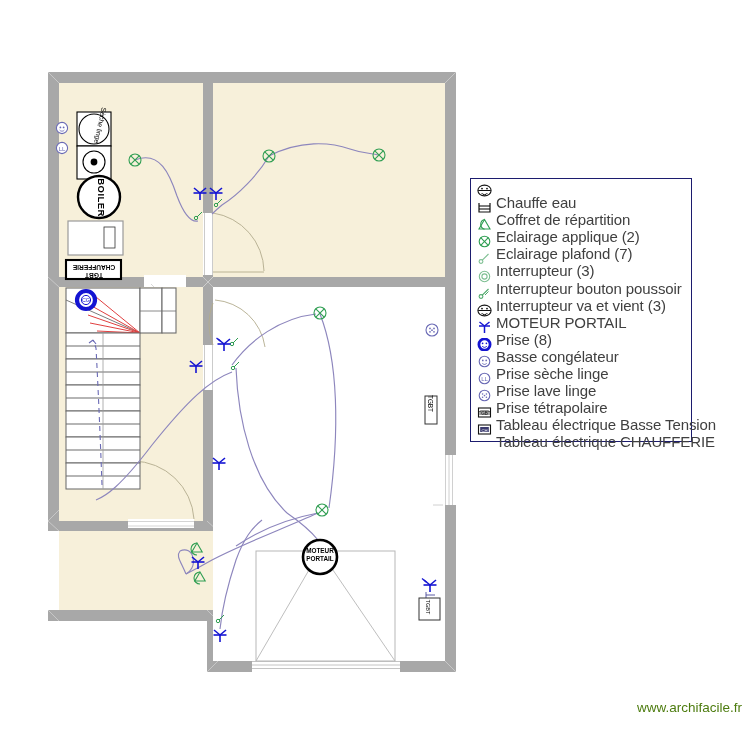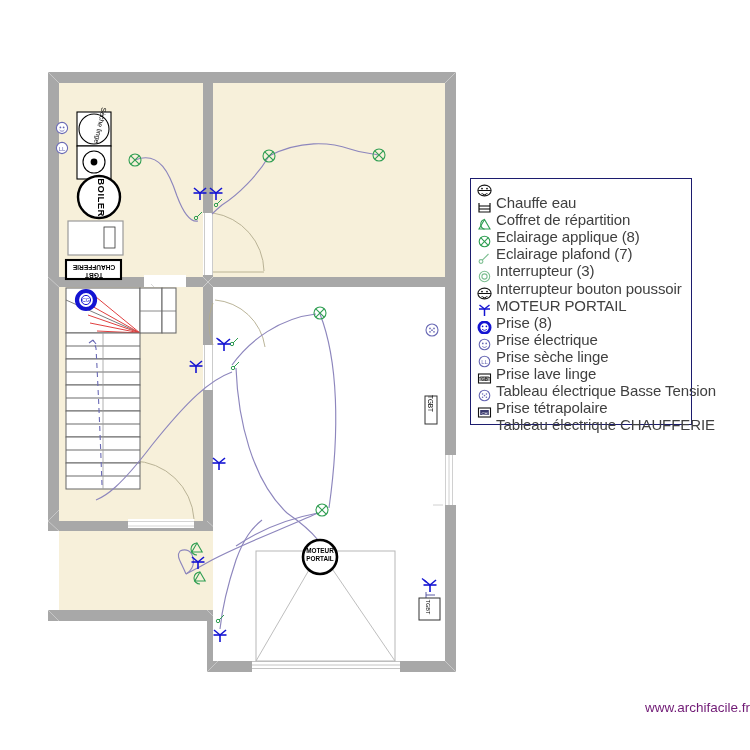--- a/index.html
+++ b/index.html
@@ -17,21 +17,21 @@
     border:1px solid #1c1c6e;background:#ffffff;
     padding:3px 2px 3px 3px;box-sizing:border-box;
   }
   .leg-row{display:flex;align-items:center;height:17.1px;}
   .leg-ico{width:20px;height:16px;flex:0 0 20px;display:flex;
            align-items:center;justify-content:center;}
   .leg-txt{font-size:15px;color:#404040;white-space:nowrap;
            letter-spacing:-0.1px;padding-left:2px;margin-top:24px;}
 
   
-  #wm{position:absolute;right:0;top:700px;font-size:13.5px;color:#701a75;}
+  #wm{position:absolute;right:8px;top:700px;font-size:13.5px;color:#4d7c0f;}
 
   
   .rot-lbl{position:absolute;font-size:5.4px;color:#000;
            font-family:"Liberation Sans", sans-serif;white-space:nowrap;}
 </style>
 </head>
 <body>
 
 <div id="root">
 
@@ -394,21 +394,21 @@
     </div>
 
 
     <div class="leg-row">
       <span class="leg-ico">
         <svg width="15" height="13" viewBox="0 0 15 13">
           <path d="M7.5,1.5 L13,11 L2,11 Z" fill="none" stroke="#2f9e52" stroke-width="1.1"></path>
           <path d="M7.5,1.5 A5,5 0 0 0 7.5,11.2" fill="none" stroke="#2f9e52" stroke-width="1.1"></path>
         </svg>
       </span>
-      <span class="leg-txt">Eclairage applique (8)</span>
+      <span class="leg-txt">Eclairage applique (2)</span>
     </div>
 
     <div class="leg-row">
       <span class="leg-ico">
         <svg width="15" height="13" viewBox="0 0 15 13">
           <circle cx="7.5" cy="6.5" r="5.3" fill="none" stroke="#2f9e52" stroke-width="1.1"></circle>
           <line x1="3.7" y1="2.7" x2="11.3" y2="10.3" stroke="#2f9e52" stroke-width="1.1"></line>
           <line x1="3.7" y1="10.3" x2="11.3" y2="2.7" stroke="#2f9e52" stroke-width="1.1"></line>
         </svg>
       </span>
@@ -428,20 +428,30 @@
     <div class="leg-row">
       <span class="leg-ico">
         <svg width="15" height="13" viewBox="0 0 15 13">
           <circle cx="7.5" cy="6.5" r="5.2" fill="none" stroke="#7dbf92" stroke-width="1.1"></circle>
           <circle cx="7.5" cy="6.5" r="2.6" fill="none" stroke="#7dbf92" stroke-width="1.1"></circle>
         </svg>
       </span>
       <span class="leg-txt">Interrupteur bouton poussoir</span>
     </div>
 
+    <div class="leg-row">
+      <span class="leg-ico">
+        <svg width="15" height="13" viewBox="0 0 15 13">
+          <circle cx="4" cy="9.5" r="1.9" fill="none" stroke="#4fa96c" stroke-width="1.1"></circle>
+          <line x1="5.3" y1="8.2" x2="11.5" y2="2" stroke="#4fa96c" stroke-width="1.1"></line>
+          <line x1="8" y1="8" x2="11.5" y2="4.5" stroke="#4fa96c" stroke-width="1"></line>
+        </svg>
+      </span>
+      <span class="leg-txt">Interrupteur va et vient (3)</span>
+    </div>
 
     <div class="leg-row">
       <span class="leg-ico">
         <svg width="15" height="13" viewBox="0 0 15 13">
           <ellipse cx="7.5" cy="6.5" rx="6.6" ry="5.4" fill="none" stroke="#111" stroke-width="1.1"></ellipse>
           <line x1="1.2" y1="6.5" x2="13.8" y2="6.5" stroke="#111" stroke-width="1"></line>
           <circle cx="5" cy="4.6" r="0.9" fill="#111"></circle>
             <circle cx="10" cy="4.6" r="0.9" fill="#111"></circle>
           <path d="M4.6,9 A3.4,3.4 0 0 0 10.4,9" fill="none" stroke="#111" stroke-width="1"></path>
         </svg>
@@ -463,21 +473,21 @@
 
     <div class="leg-row">
       <span class="leg-ico">
         <svg width="15" height="13" viewBox="0 0 15 13">
           <circle cx="7.5" cy="6.5" r="5.6" fill="#fff" stroke="#1414d2" stroke-width="2.8"></circle>
           <circle cx="5.6" cy="5.3" r="0.85" fill="#1414d2"></circle>
           <circle cx="9.4" cy="5.3" r="0.85" fill="#1414d2"></circle>
           <path d="M5.2,8 A2.6,2.6 0 0 0 9.8,8" fill="none" stroke="#1414d2" stroke-width="0.9"></path>
         </svg>
       </span>
-      <span class="leg-txt">Prise électrique</span>
+      <span class="leg-txt">Basse congélateur</span>
     </div>
 
 
     <div class="leg-row">
       <span class="leg-ico">
         <svg width="15" height="13" viewBox="0 0 15 13">
           <circle cx="7.5" cy="6.5" r="5.3" fill="#fff" stroke="#6a6ab5" stroke-width="1.1"></circle>
           <circle cx="5.8" cy="5.4" r="0.85" fill="#6a6ab5"></circle>
           <circle cx="9.2" cy="5.4" r="0.85" fill="#6a6ab5"></circle>
           <path d="M5.4,8.2 A2.4,2.4 0 0 0 9.6,8.2" fill="none" stroke="#6a6ab5" stroke-width="0.9"></path>
@@ -487,51 +497,51 @@
     </div>
 
     <div class="leg-row">
       <span class="leg-ico">
         <svg width="15" height="13" viewBox="0 0 15 13">
           <circle cx="7.5" cy="6.5" r="5.3" fill="#fff" stroke="#6a6ab5" stroke-width="1.1"></circle>
           <text x="7.5" y="9" font-size="6" text-anchor="middle" fill="#6a6ab5" font-family="Liberation Sans, sans-serif">LL</text>
         </svg>
       </span>
       <span class="leg-txt">Prise lave linge</span>
-    </div>
-
-    <div class="leg-row">
-      <span class="leg-ico">
-        <svg width="15" height="13" viewBox="0 0 15 13">
-          <rect x="1.5" y="2" width="12" height="9" fill="#fff" stroke="#111" stroke-width="1.1"></rect>
-          <rect x="3.2" y="4" width="8.6" height="5" fill="#9a9a9a"></rect>
-          <text x="7.5" y="8.6" font-size="4.6" text-anchor="middle" fill="#111" font-family="Liberation Sans, sans-serif">TGBT</text>
-        </svg>
-      </span>
-      <span class="leg-txt">Tableau électrique Basse Tension</span>
     </div>
 
     <div class="leg-row">
       <span class="leg-ico">
         <svg width="15" height="13" viewBox="0 0 15 13">
           <circle cx="7.5" cy="6.5" r="5.3" fill="#fff" stroke="#6a6ab5" stroke-width="1.1"></circle>
           <circle cx="5.6" cy="5" r="0.8" fill="#6a6ab5"></circle>
           <circle cx="9.4" cy="5" r="0.8" fill="#6a6ab5"></circle>
           <circle cx="5.6" cy="8.2" r="0.8" fill="#6a6ab5"></circle>
           <circle cx="9.4" cy="8.2" r="0.8" fill="#6a6ab5"></circle>
           <circle cx="7.5" cy="6.6" r="0.8" fill="#6a6ab5"></circle>
         </svg>
       </span>
       <span class="leg-txt">Prise tétrapolaire</span>
     </div>
 
     <div class="leg-row">
       <span class="leg-ico">
         <svg width="15" height="13" viewBox="0 0 15 13">
           <rect x="1.5" y="2" width="12" height="9" fill="#fff" stroke="#111" stroke-width="1.1"></rect>
+          <rect x="3.2" y="4" width="8.6" height="5" fill="#9a9a9a"></rect>
+          <text x="7.5" y="8.6" font-size="4.6" text-anchor="middle" fill="#111" font-family="Liberation Sans, sans-serif">TGBT</text>
+        </svg>
+      </span>
+      <span class="leg-txt">Tableau électrique Basse Tension</span>
+    </div>
+
+    <div class="leg-row">
+      <span class="leg-ico">
+        <svg width="15" height="13" viewBox="0 0 15 13">
+          <rect x="1.5" y="2" width="12" height="9" fill="#fff" stroke="#111" stroke-width="1.1"></rect>
           <rect x="3.2" y="4" width="8.6" height="5" fill="#3a3a6e"></rect>
           <text x="7.5" y="8.6" font-size="4.2" text-anchor="middle" fill="#fff" font-family="Liberation Sans, sans-serif">CH</text>
         </svg>
       </span>
       <span class="leg-txt">Tableau électrique CHAUFFERIE</span>
     </div>
 
   </div>
 
   <div id="wm">www.archifacile.fr</div>

